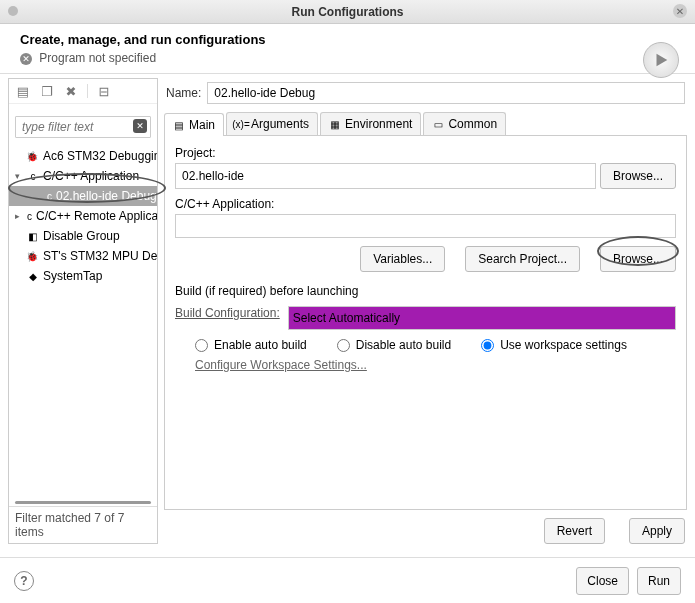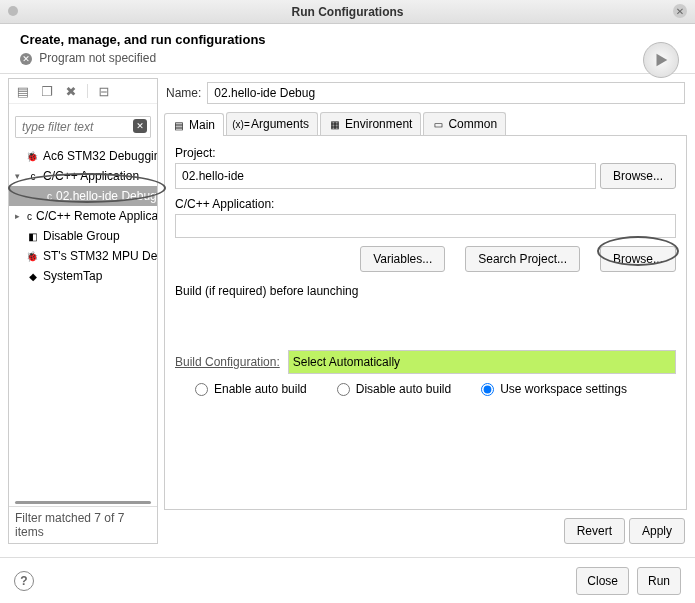--- a/index.html
+++ b/index.html
@@ -39,28 +39,28 @@
 .tab { padding: 4px 8px; border: 1px solid #ccc; border-bottom: none; margin-right: 2px; background: #f3f3f3; display: flex; align-items: center; gap: 4px; border-radius: 3px 3px 0 0; }
 .tab.active { background: #fff; position: relative; top: 1px; }
 .tab .ti { width: 12px; height: 12px; display: inline-flex; align-items: center; justify-content: center; font-size: 10px; }
 .panel { border: 1px solid #ccc; border-top: none; padding: 10px; flex: 1; display: flex; flex-direction: column; gap: 8px; }
 .field label { display: block; margin-bottom: 3px; }
 .row { display: flex; gap: 4px; }
 .row input { flex: 1; padding: 4px 6px; border: 1px solid #ccc; }
 .btn { padding: 5px 12px; border: 1px solid #bbb; background: #f5f5f5; border-radius: 3px; cursor: pointer; white-space: nowrap; }
 .btnrow { display: flex; justify-content: flex-end; gap: 20px; }
 .section-title { margin-top: 4px; }
-.bc-row { display: flex; align-items: center; gap: 8px; margin-top: 44px; }
+.bc-row { display: flex; gap: 8px; }
 .bc-row .link { text-decoration: underline; color: #555; }
-.bc-row select { flex: 1; padding: 4px; border: 1px solid #ccc; background: #bef264; }
+.bc-row select { flex: 1; padding: 4px; border: 1px solid #ccc; background: #a21caf; }
 .radios { display: flex; flex-wrap: wrap; gap: 6px 30px; margin-left: 20px; }
 .radio { display: flex; align-items: center; gap: 6px; }
 .radio input { width: 13px; height: 13px; }
 .radio .link { text-decoration: underline; color: #666; }
-.bottom-btns { display: flex; justify-content: flex-end; gap: 4px; padding: 8px 2px 0 0; }
+.bottom-btns { display: flex; justify-content: flex-end; gap: 24px; padding: 8px 2px 0 0; }
 .footer { position: absolute; bottom: 0; left: 0; right: 0; height: 46px; border-top: 1px solid #ddd; display: flex; align-items: center; justify-content: space-between; padding: 0 14px; background: #fff; }
 .help { width: 20px; height: 20px; border: 1.5px solid #888; border-radius: 50%; display: flex; align-items: center; justify-content: center; color: #666; font-weight: bold; }
 .footer .btns { display: flex; gap: 8px; }
 .footer .btn { padding: 6px 10px; }
 .circle-annot { position: absolute; border: 2.5px solid #555; border-radius: 50%; pointer-events: none; }
 .circle-annot.a1 { left: 8px; top: 173px; width: 158px; height: 30px; }
 .circle-annot.a2 { left: 597px; top: 236px; width: 82px; height: 30px; }
 select { appearance: none; background-image: linear-gradient(45deg, transparent 50%, #666 50%), linear-gradient(135deg, #666 50%, transparent 50%); background-position: calc(100% - 14px) 10px, calc(100% - 10px) 10px; background-size: 4px 4px, 4px 4px; background-repeat: no-repeat; }
 </style>
 </head>
@@ -187,20 +187,23 @@
             <span>Enable auto build</span>
           </label>
         <label class="radio">
             <input type="radio" name="ab" style="">
             <span>Disable auto build</span>
           </label>
         <label class="radio">
             <input type="radio" name="ab" checked="" style="">
             <span>Use workspace settings</span>
           </label>
+        <span class="radio">
+            <span class="link">Configure Workspace Settings...</span>
+          </span>
       </div>
       <div style="flex:1"></div>
     </div>
     <div class="bottom-btns">
       <button class="btn">Revert</button>
       <button class="btn">Apply</button>
     </div>
   </div>
 </div>
 

